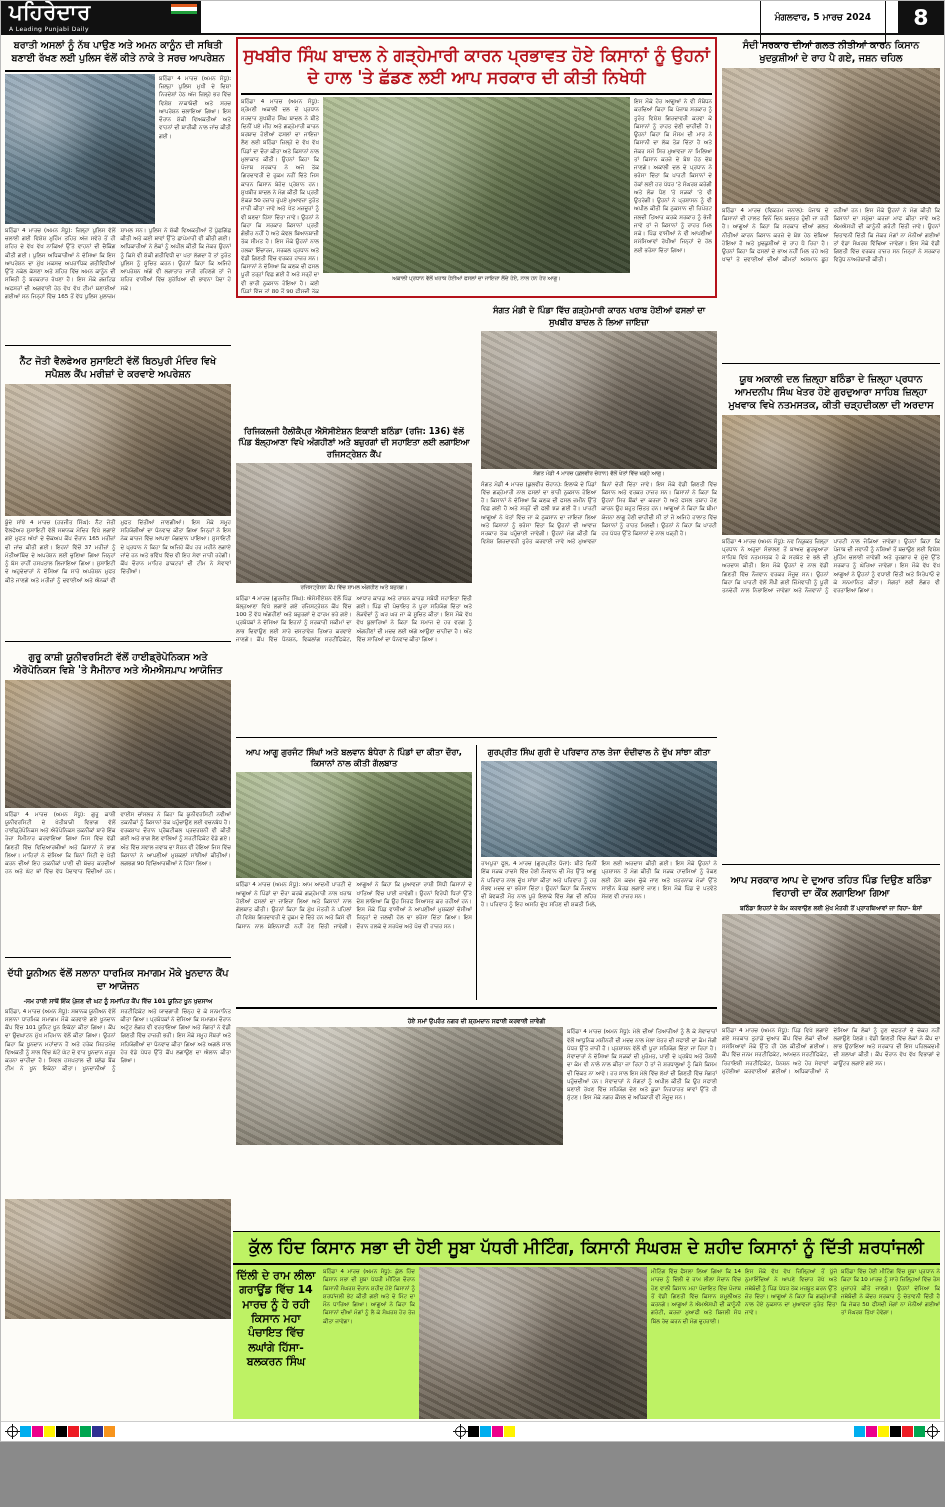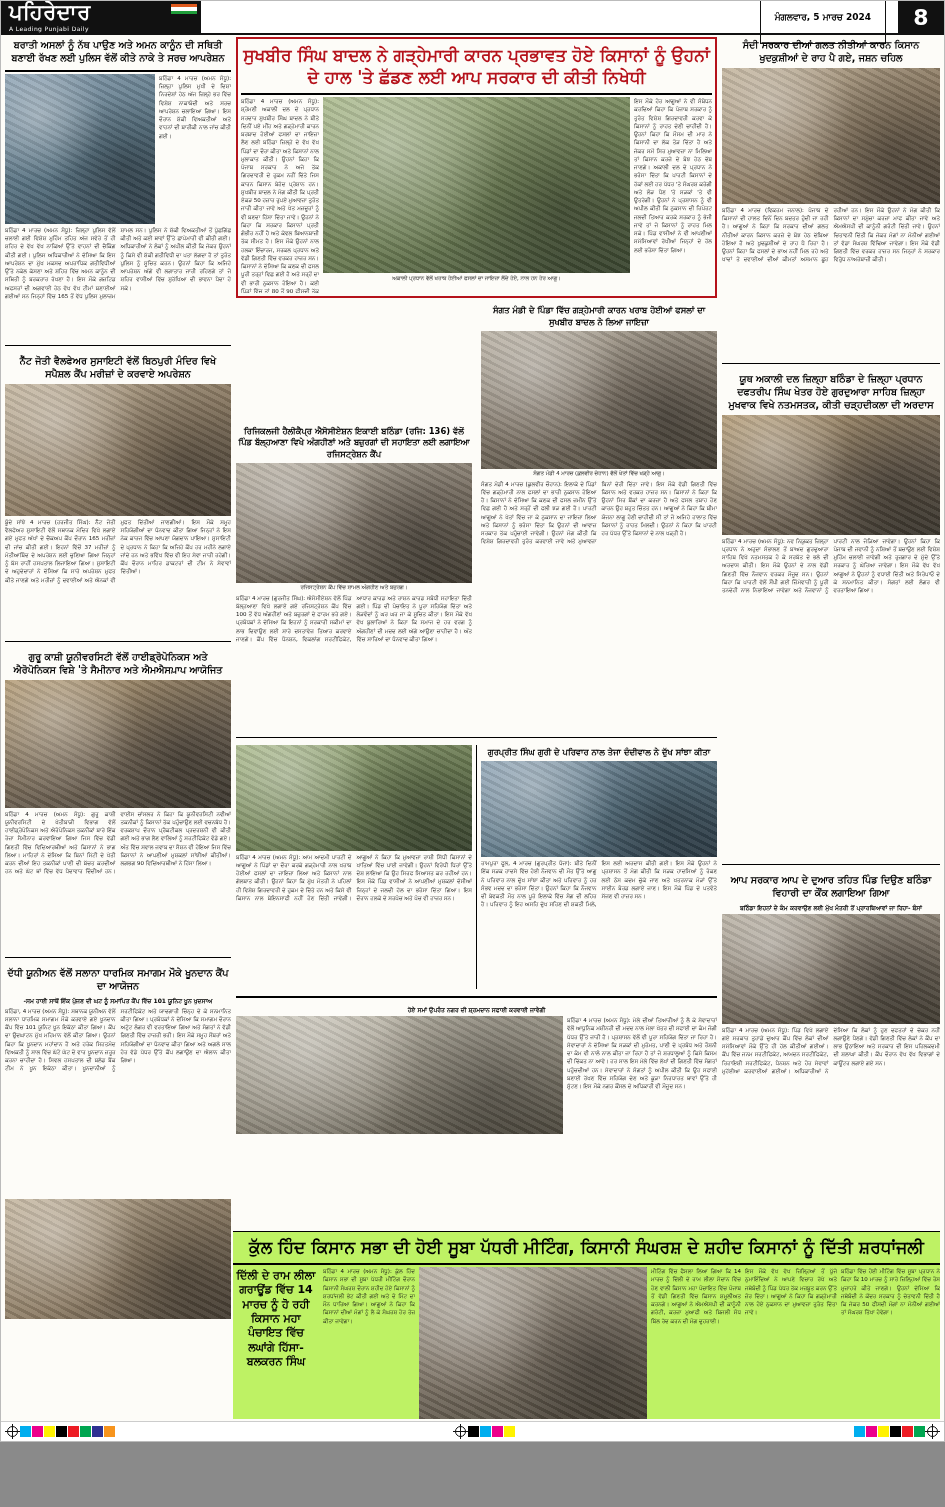--- a/index.html
+++ b/index.html
@@ -267,20 +267,21 @@
           <div class="photo crowd" style="height:138px"></div>
           <div class="caption">ਸੰਗਤ ਮੰਡੀ 4 ਮਾਰਚ (ਕੁਲਵੀਰ ਚੋਹਾਨ) ਵੱਲੋਂ ਖੇਤਾਂ ਵਿੱਚ ਖੜ੍ਹੇ ਆਗੂ।</div>
           <div class="body-text cols2" style="height:250px">ਸੰਗਤ ਮੰਡੀ 4 ਮਾਰਚ (ਕੁਲਵੀਰ ਚੌਹਾਨ): ਇਲਾਕੇ ਦੇ ਪਿੰਡਾਂ ਵਿੱਚ ਗੜ੍ਹੇਮਾਰੀ ਨਾਲ ਫਸਲਾਂ ਦਾ ਭਾਰੀ ਨੁਕਸਾਨ ਹੋਇਆ ਹੈ। ਕਿਸਾਨਾਂ ਨੇ ਦੱਸਿਆ ਕਿ ਕਣਕ ਦੀ ਫਸਲ ਜ਼ਮੀਨ ਉੱਤੇ ਵਿਛ ਗਈ ਹੈ ਅਤੇ ਸਰ੍ਹੋਂ ਦੀ ਫਲੀ ਝੜ ਗਈ ਹੈ। ਪਾਰਟੀ ਆਗੂਆਂ ਨੇ ਖੇਤਾਂ ਵਿੱਚ ਜਾ ਕੇ ਨੁਕਸਾਨ ਦਾ ਜਾਇਜ਼ਾ ਲਿਆ ਅਤੇ ਕਿਸਾਨਾਂ ਨੂੰ ਭਰੋਸਾ ਦਿੱਤਾ ਕਿ ਉਹਨਾਂ ਦੀ ਆਵਾਜ਼ ਸਰਕਾਰ ਤੱਕ ਪਹੁੰਚਾਈ ਜਾਵੇਗੀ। ਉਹਨਾਂ ਮੰਗ ਕੀਤੀ ਕਿ ਵਿਸ਼ੇਸ਼ ਗਿਰਦਾਵਰੀ ਤੁਰੰਤ ਕਰਵਾਈ ਜਾਵੇ ਅਤੇ ਮੁਆਵਜ਼ਾ ਬਿਨਾਂ ਦੇਰੀ ਦਿੱਤਾ ਜਾਵੇ। ਇਸ ਮੌਕੇ ਵੱਡੀ ਗਿਣਤੀ ਵਿੱਚ ਕਿਸਾਨ ਅਤੇ ਵਰਕਰ ਹਾਜ਼ਰ ਸਨ। ਕਿਸਾਨਾਂ ਨੇ ਕਿਹਾ ਕਿ ਉਹਨਾਂ ਸਿਰ ਬੈਂਕਾਂ ਦਾ ਕਰਜ਼ਾ ਹੈ ਅਤੇ ਫਸਲ ਤਬਾਹ ਹੋਣ ਕਾਰਨ ਉਹ ਬਹੁਤ ਚਿੰਤਤ ਹਨ। ਆਗੂਆਂ ਨੇ ਕਿਹਾ ਕਿ ਬੀਮਾ ਯੋਜਨਾ ਲਾਗੂ ਹੋਣੀ ਚਾਹੀਦੀ ਸੀ ਤਾਂ ਜੋ ਅਜਿਹੇ ਹਾਲਾਤ ਵਿੱਚ ਕਿਸਾਨਾਂ ਨੂੰ ਰਾਹਤ ਮਿਲਦੀ। ਉਹਨਾਂ ਨੇ ਕਿਹਾ ਕਿ ਪਾਰਟੀ ਹਰ ਪੱਧਰ ਉੱਤੇ ਕਿਸਾਨਾਂ ਦੇ ਨਾਲ ਖੜ੍ਹੀ ਹੈ।</div>
         </div>
       </div>
 
       <div class="rule"></div>
 
       <div class="row" style="align-items:stretch">
         <div class="grow blk">
+          <div class="hl sub">ਆਪ ਆਗੂ ਗੁਰਜੰਟ ਸਿੰਘਾਂ ਅਤੇ ਬਲਵਾਨ ਬੰਧੇਰਾ ਨੇ ਪਿੰਡਾਂ ਦਾ ਕੀਤਾ ਦੌਰਾ, ਕਿਸਾਨਾਂ ਨਾਲ ਕੀਤੀ ਗੱਲਬਾਤ</div>
           <div class="photo green" style="height:106px"></div>
           <div class="body-text cols2" style="height:120px;margin-top:2px">ਬਠਿੰਡਾ 4 ਮਾਰਚ (ਅਮਨ ਸੰਧੂ): ਆਮ ਆਦਮੀ ਪਾਰਟੀ ਦੇ ਆਗੂਆਂ ਨੇ ਪਿੰਡਾਂ ਦਾ ਦੌਰਾ ਕਰਕੇ ਗੜ੍ਹੇਮਾਰੀ ਨਾਲ ਖਰਾਬ ਹੋਈਆਂ ਫਸਲਾਂ ਦਾ ਜਾਇਜ਼ਾ ਲਿਆ ਅਤੇ ਕਿਸਾਨਾਂ ਨਾਲ ਗੱਲਬਾਤ ਕੀਤੀ। ਉਹਨਾਂ ਕਿਹਾ ਕਿ ਮੁੱਖ ਮੰਤਰੀ ਨੇ ਪਹਿਲਾਂ ਹੀ ਵਿਸ਼ੇਸ਼ ਗਿਰਦਾਵਰੀ ਦੇ ਹੁਕਮ ਦੇ ਦਿੱਤੇ ਹਨ ਅਤੇ ਕਿਸੇ ਵੀ ਕਿਸਾਨ ਨਾਲ ਬੇਇਨਸਾਫੀ ਨਹੀਂ ਹੋਣ ਦਿੱਤੀ ਜਾਵੇਗੀ। ਆਗੂਆਂ ਨੇ ਕਿਹਾ ਕਿ ਮੁਆਵਜ਼ਾ ਰਾਸ਼ੀ ਸਿੱਧੀ ਕਿਸਾਨਾਂ ਦੇ ਖਾਤਿਆਂ ਵਿੱਚ ਪਾਈ ਜਾਵੇਗੀ। ਉਹਨਾਂ ਵਿਰੋਧੀ ਧਿਰਾਂ ਉੱਤੇ ਦੋਸ਼ ਲਾਇਆ ਕਿ ਉਹ ਸਿਰਫ ਸਿਆਸਤ ਕਰ ਰਹੀਆਂ ਹਨ। ਇਸ ਮੌਕੇ ਪਿੰਡ ਵਾਸੀਆਂ ਨੇ ਆਪਣੀਆਂ ਮੁਸ਼ਕਲਾਂ ਦੱਸੀਆਂ ਜਿਨ੍ਹਾਂ ਦੇ ਜਲਦੀ ਹੱਲ ਦਾ ਭਰੋਸਾ ਦਿੱਤਾ ਗਿਆ। ਇਸ ਦੌਰਾਨ ਹਲਕੇ ਦੇ ਸਰਪੰਚ ਅਤੇ ਪੰਚ ਵੀ ਹਾਜ਼ਰ ਸਨ।</div>
         </div>
         <div style="width:1px;background:#000"></div>
         <div class="grow blk">
           <div class="hl sub">ਗੁਰਪ੍ਰੀਤ ਸਿੰਘ ਗੁਰੀ ਦੇ ਪਰਿਵਾਰ ਨਾਲ ਤੇਜਾ ਦੰਦੀਵਾਲ ਨੇ ਦੁੱਖ ਸਾਂਝਾ ਕੀਤਾ</div>
           <div class="photo cool" style="height:96px"></div>
           <div class="body-text cols2" style="height:130px;margin-top:2px">ਰਾਮਪੁਰਾ ਫੂਲ, 4 ਮਾਰਚ (ਗੁਰਪ੍ਰੀਤ ਧੰਜਾ): ਬੀਤੇ ਦਿਨੀਂ ਇੱਕ ਸੜਕ ਹਾਦਸੇ ਵਿੱਚ ਹੋਈ ਨੌਜਵਾਨ ਦੀ ਮੌਤ ਉੱਤੇ ਆਗੂ ਨੇ ਪਰਿਵਾਰ ਨਾਲ ਦੁੱਖ ਸਾਂਝਾ ਕੀਤਾ ਅਤੇ ਪਰਿਵਾਰ ਨੂੰ ਹਰ ਸੰਭਵ ਮਦਦ ਦਾ ਭਰੋਸਾ ਦਿੱਤਾ। ਉਹਨਾਂ ਕਿਹਾ ਕਿ ਨੌਜਵਾਨ ਦੀ ਬੇਵਕਤੀ ਮੌਤ ਨਾਲ ਪੂਰੇ ਇਲਾਕੇ ਵਿੱਚ ਸੋਗ ਦੀ ਲਹਿਰ ਹੈ। ਪਰਿਵਾਰ ਨੂੰ ਇਹ ਅਸਹਿ ਦੁੱਖ ਸਹਿਣ ਦੀ ਸ਼ਕਤੀ ਮਿਲੇ, ਇਸ ਲਈ ਅਰਦਾਸ ਕੀਤੀ ਗਈ। ਇਸ ਮੌਕੇ ਉਹਨਾਂ ਨੇ ਪ੍ਰਸ਼ਾਸਨ ਤੋਂ ਮੰਗ ਕੀਤੀ ਕਿ ਸੜਕ ਹਾਦਸਿਆਂ ਨੂੰ ਰੋਕਣ ਲਈ ਠੋਸ ਕਦਮ ਚੁੱਕੇ ਜਾਣ ਅਤੇ ਖਤਰਨਾਕ ਮੋੜਾਂ ਉੱਤੇ ਸਾਈਨ ਬੋਰਡ ਲਗਾਏ ਜਾਣ। ਇਸ ਮੌਕੇ ਪਿੰਡ ਦੇ ਪਤਵੰਤੇ ਸੱਜਣ ਵੀ ਹਾਜ਼ਰ ਸਨ।</div>
         </div>
       </div>
@@ -301,21 +302,21 @@
 
       <div class="blk">
         <div class="hl">ਸੰਦੀ ਸਰਕਾਰ ਦੀਆਂ ਗਲਤ ਨੀਤੀਆਂ ਕਾਰਨ ਕਿਸਾਨ ਖੁਦਕੁਸ਼ੀਆਂ ਦੇ ਰਾਹ ਪੈ ਗਏ, ਜਸ਼ਨ ਚਹਿਲ</div>
         <div class="photo indoor" style="height:136px"></div>
         <div class="body-text cols2" style="height:150px;margin-top:2px">ਬਠਿੰਡਾ 4 ਮਾਰਚ (ਵਿਕਰਮ ਜਨਾਲ): ਪੰਜਾਬ ਦੇ ਕਿਸਾਨਾਂ ਦੀ ਹਾਲਤ ਦਿਨੋਂ ਦਿਨ ਬਦਤਰ ਹੁੰਦੀ ਜਾ ਰਹੀ ਹੈ। ਆਗੂਆਂ ਨੇ ਕਿਹਾ ਕਿ ਸਰਕਾਰ ਦੀਆਂ ਗਲਤ ਨੀਤੀਆਂ ਕਾਰਨ ਕਿਸਾਨ ਕਰਜ਼ੇ ਦੇ ਬੋਝ ਹੇਠ ਦੱਬਿਆ ਹੋਇਆ ਹੈ ਅਤੇ ਖੁਦਕੁਸ਼ੀਆਂ ਦੇ ਰਾਹ ਪੈ ਰਿਹਾ ਹੈ। ਉਹਨਾਂ ਕਿਹਾ ਕਿ ਫਸਲਾਂ ਦੇ ਭਾਅ ਨਹੀਂ ਮਿਲ ਰਹੇ ਅਤੇ ਖਾਦਾਂ ਤੇ ਦਵਾਈਆਂ ਦੀਆਂ ਕੀਮਤਾਂ ਅਸਮਾਨ ਛੂਹ ਰਹੀਆਂ ਹਨ। ਇਸ ਮੌਕੇ ਉਹਨਾਂ ਨੇ ਮੰਗ ਕੀਤੀ ਕਿ ਕਿਸਾਨਾਂ ਦਾ ਸਮੁੱਚਾ ਕਰਜ਼ਾ ਮਾਫ ਕੀਤਾ ਜਾਵੇ ਅਤੇ ਐਮਐਸਪੀ ਦੀ ਕਾਨੂੰਨੀ ਗਰੰਟੀ ਦਿੱਤੀ ਜਾਵੇ। ਉਹਨਾਂ ਚਿਤਾਵਨੀ ਦਿੱਤੀ ਕਿ ਜੇਕਰ ਮੰਗਾਂ ਨਾ ਮੰਨੀਆਂ ਗਈਆਂ ਤਾਂ ਵੱਡਾ ਸੰਘਰਸ਼ ਵਿੱਢਿਆ ਜਾਵੇਗਾ। ਇਸ ਮੌਕੇ ਵੱਡੀ ਗਿਣਤੀ ਵਿੱਚ ਵਰਕਰ ਹਾਜ਼ਰ ਸਨ ਜਿਨ੍ਹਾਂ ਨੇ ਸਰਕਾਰ ਵਿਰੁੱਧ ਨਾਅਰੇਬਾਜ਼ੀ ਕੀਤੀ।</div>
       </div>
 
       <div class="rule"></div>
 
       <div class="blk">
-        <div class="hl">ਯੂਥ ਅਕਾਲੀ ਦਲ ਜ਼ਿਲ੍ਹਾ ਬਠਿੰਡਾ ਦੇ ਜ਼ਿਲ੍ਹਾ ਪ੍ਰਧਾਨ ਦਫਤਰੀਪ ਸਿੰਘ ਖੇਤਰ ਹੋਏ ਗੁਰਦੁਆਰਾ ਸਾਹਿਬ ਜ਼ਿਲ੍ਹਾ ਮੁਖਵਾਕ ਵਿਖੇ ਨਤਮਸਤਕ, ਕੀਤੀ ਚੜ੍ਹਦੀਕਲਾ ਦੀ ਅਰਦਾਸ</div>
+        <div class="hl">ਯੂਥ ਅਕਾਲੀ ਦਲ ਜ਼ਿਲ੍ਹਾ ਬਠਿੰਡਾ ਦੇ ਜ਼ਿਲ੍ਹਾ ਪ੍ਰਧਾਨ ਆਮਦਨੀਪ ਸਿੰਘ ਖੇਤਰ ਹੋਏ ਗੁਰਦੁਆਰਾ ਸਾਹਿਬ ਜ਼ਿਲ੍ਹਾ ਮੁਖਵਾਕ ਵਿਖੇ ਨਤਮਸਤਕ, ਕੀਤੀ ਚੜ੍ਹਦੀਕਲਾ ਦੀ ਅਰਦਾਸ</div>
         <div class="photo warm" style="height:120px"></div>
         <div class="body-text cols2" style="height:320px;margin-top:2px">ਬਠਿੰਡਾ 4 ਮਾਰਚ (ਅਮਨ ਸੰਧੂ): ਨਵ ਨਿਯੁਕਤ ਜ਼ਿਲ੍ਹਾ ਪ੍ਰਧਾਨ ਨੇ ਅਹੁਦਾ ਸੰਭਾਲਣ ਤੋਂ ਬਾਅਦ ਗੁਰਦੁਆਰਾ ਸਾਹਿਬ ਵਿਖੇ ਨਤਮਸਤਕ ਹੋ ਕੇ ਸਰਬੱਤ ਦੇ ਭਲੇ ਦੀ ਅਰਦਾਸ ਕੀਤੀ। ਇਸ ਮੌਕੇ ਉਹਨਾਂ ਦੇ ਨਾਲ ਵੱਡੀ ਗਿਣਤੀ ਵਿੱਚ ਨੌਜਵਾਨ ਵਰਕਰ ਮੌਜੂਦ ਸਨ। ਉਹਨਾਂ ਕਿਹਾ ਕਿ ਪਾਰਟੀ ਵੱਲੋਂ ਸੌਂਪੀ ਗਈ ਜ਼ਿੰਮੇਵਾਰੀ ਨੂੰ ਪੂਰੀ ਤਨਦੇਹੀ ਨਾਲ ਨਿਭਾਇਆ ਜਾਵੇਗਾ ਅਤੇ ਨੌਜਵਾਨਾਂ ਨੂੰ ਪਾਰਟੀ ਨਾਲ ਜੋੜਿਆ ਜਾਵੇਗਾ। ਉਹਨਾਂ ਕਿਹਾ ਕਿ ਪੰਜਾਬ ਦੀ ਜਵਾਨੀ ਨੂੰ ਨਸ਼ਿਆਂ ਤੋਂ ਬਚਾਉਣ ਲਈ ਵਿਸ਼ੇਸ਼ ਮੁਹਿੰਮ ਚਲਾਈ ਜਾਵੇਗੀ ਅਤੇ ਰੁਜ਼ਗਾਰ ਦੇ ਮੁੱਦੇ ਉੱਤੇ ਸਰਕਾਰ ਨੂੰ ਘੇਰਿਆ ਜਾਵੇਗਾ। ਇਸ ਮੌਕੇ ਵੱਖ ਵੱਖ ਆਗੂਆਂ ਨੇ ਉਹਨਾਂ ਨੂੰ ਵਧਾਈ ਦਿੱਤੀ ਅਤੇ ਸਿਰੋਪਾਓ ਦੇ ਕੇ ਸਨਮਾਨਿਤ ਕੀਤਾ। ਸੰਗਤਾਂ ਲਈ ਲੰਗਰ ਵੀ ਵਰਤਾਇਆ ਗਿਆ।</div>
       </div>
 
       <div class="rule"></div>
 
       <div class="blk">
         <div class="hl">ਆਪ ਸਰਕਾਰ ਆਪ ਦੇ ਦੁਆਰ ਤਹਿਤ ਪਿੰਡ ਦਿਉਣ ਬਠਿੰਡਾ ਵਿਹਾਰੀ ਦਾ ਕੌਂਕ ਲਗਾਇਆ ਗਿਆ</div>
         <div class="kicker">ਬਠਿੰਡਾ ਇਹਨਾਂ ਦੇ ਕੰਮ ਕਰਵਾਉਣ ਲਈ ਮੁੱਖ ਮੰਤਰੀ ਤੋਂ ਪ੍ਰਾਰਥਿਆਵਾਂ ਜਾ ਰਿਹਾ- ਬੰਸਾਂ</div>
         <div class="photo crowd" style="height:110px"></div>

